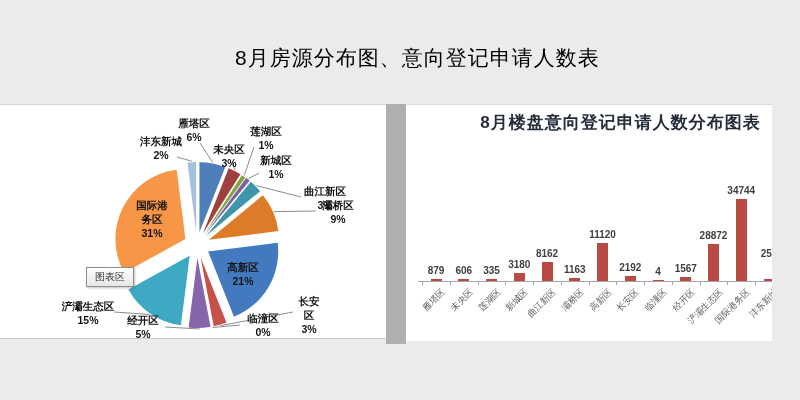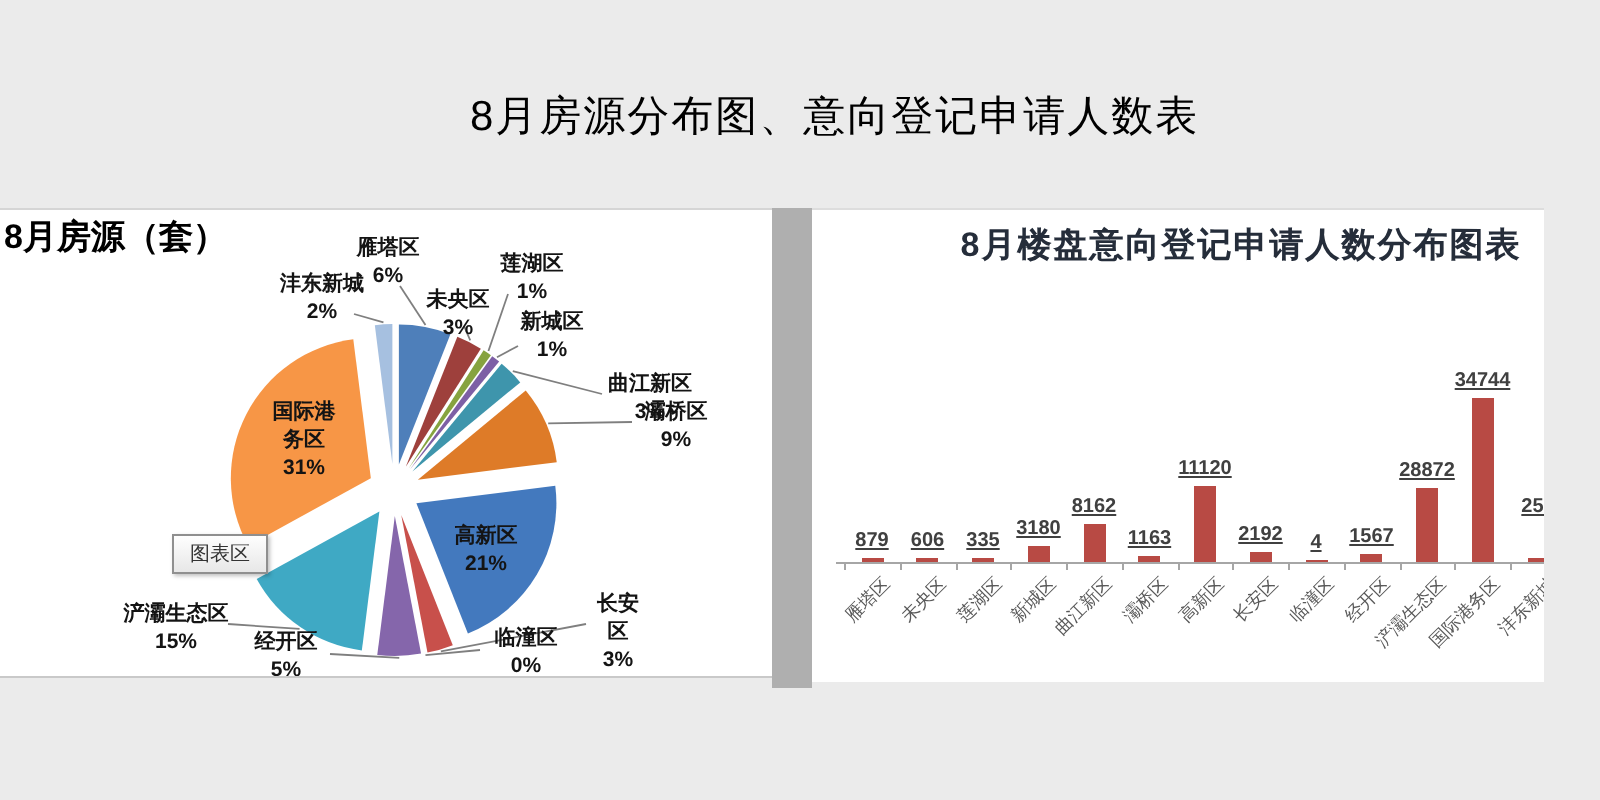--- a/index.html
+++ b/index.html
@@ -19,21 +19,21 @@
   .right-panel{left:406px;top:104px;width:390px;height:236px;border-top:1px solid #DDD;}
   .bar-title{position:absolute;left:0;right:0;top:6px;text-align:center;font-size:17px;
              font-weight:bold;color:#252D3A;letter-spacing:1px;margin-left:39px;}
   .legend{position:absolute;left:0;right:0;top:45px;display:flex;justify-content:center;
           align-items:center;gap:5px;font-size:10px;color:#404040;}
   .swatch{display:inline-block;width:7px;height:7px;}
   .swatch2{margin-left:14px;}
   .bar-plot{position:absolute;left:0;top:0;width:100%;height:100%;}
   .bar{position:absolute;}
   .bar-val{position:absolute;width:60px;text-align:center;font-size:10px;font-weight:600;
-           color:#404040;text-decoration:underline;}
+           color:#404040;}
   .axis-line{position:absolute;height:1px;background:#A6A6A6;}
   .tick{position:absolute;width:1px;height:3px;background:#A6A6A6;}
   .xlab{position:absolute;width:70px;text-align:right;font-size:9px;color:#595959;
         transform:rotate(-45deg);transform-origin:100% 0%;white-space:nowrap;}
 </style>
 </head>
 <body>
 
 <div class="canvas">
 
@@ -86,21 +86,20 @@
         <text x="143" y="219" text-anchor="middle" font-size="10.5" font-weight="600" fill="#141414">经开区</text>
         <text x="143" y="233" text-anchor="middle" font-size="10.5" font-weight="600" fill="#141414">5%</text>
         <text x="88" y="205" text-anchor="middle" font-size="10.5" font-weight="600" fill="#141414">浐灞生态区</text>
         <text x="88" y="219" text-anchor="middle" font-size="10.5" font-weight="600" fill="#141414">15%</text>
         <text x="152" y="104" text-anchor="middle" font-size="10.5" font-weight="600" fill="#141414">国际港</text>
         <text x="152" y="118" text-anchor="middle" font-size="10.5" font-weight="600" fill="#141414">务区</text>
         <text x="152" y="132" text-anchor="middle" font-size="10.5" font-weight="600" fill="#141414">31%</text>
         <text x="161" y="40" text-anchor="middle" font-size="10.5" font-weight="600" fill="#141414">沣东新城</text>
         <text x="161" y="54" text-anchor="middle" font-size="10.5" font-weight="600" fill="#141414">2%</text>
       </svg>
-    <div class="pie-title">8月房源（套）</div>
     <div class="tooltip-box">图表区</div>
   </div>
 
   <div class="divider"></div>
 
   <div class="panel right-panel">
     <div class="bar-title">8月楼盘意向登记申请人数分布图表</div>
     <div class="bar-plot" id="bar-plot">
         <div class="axis-line" style="left: 12px; width: 369px; top: 176px;"></div>
         <div class="tick" style="left: 16.125px; top: 177px;"></div>

